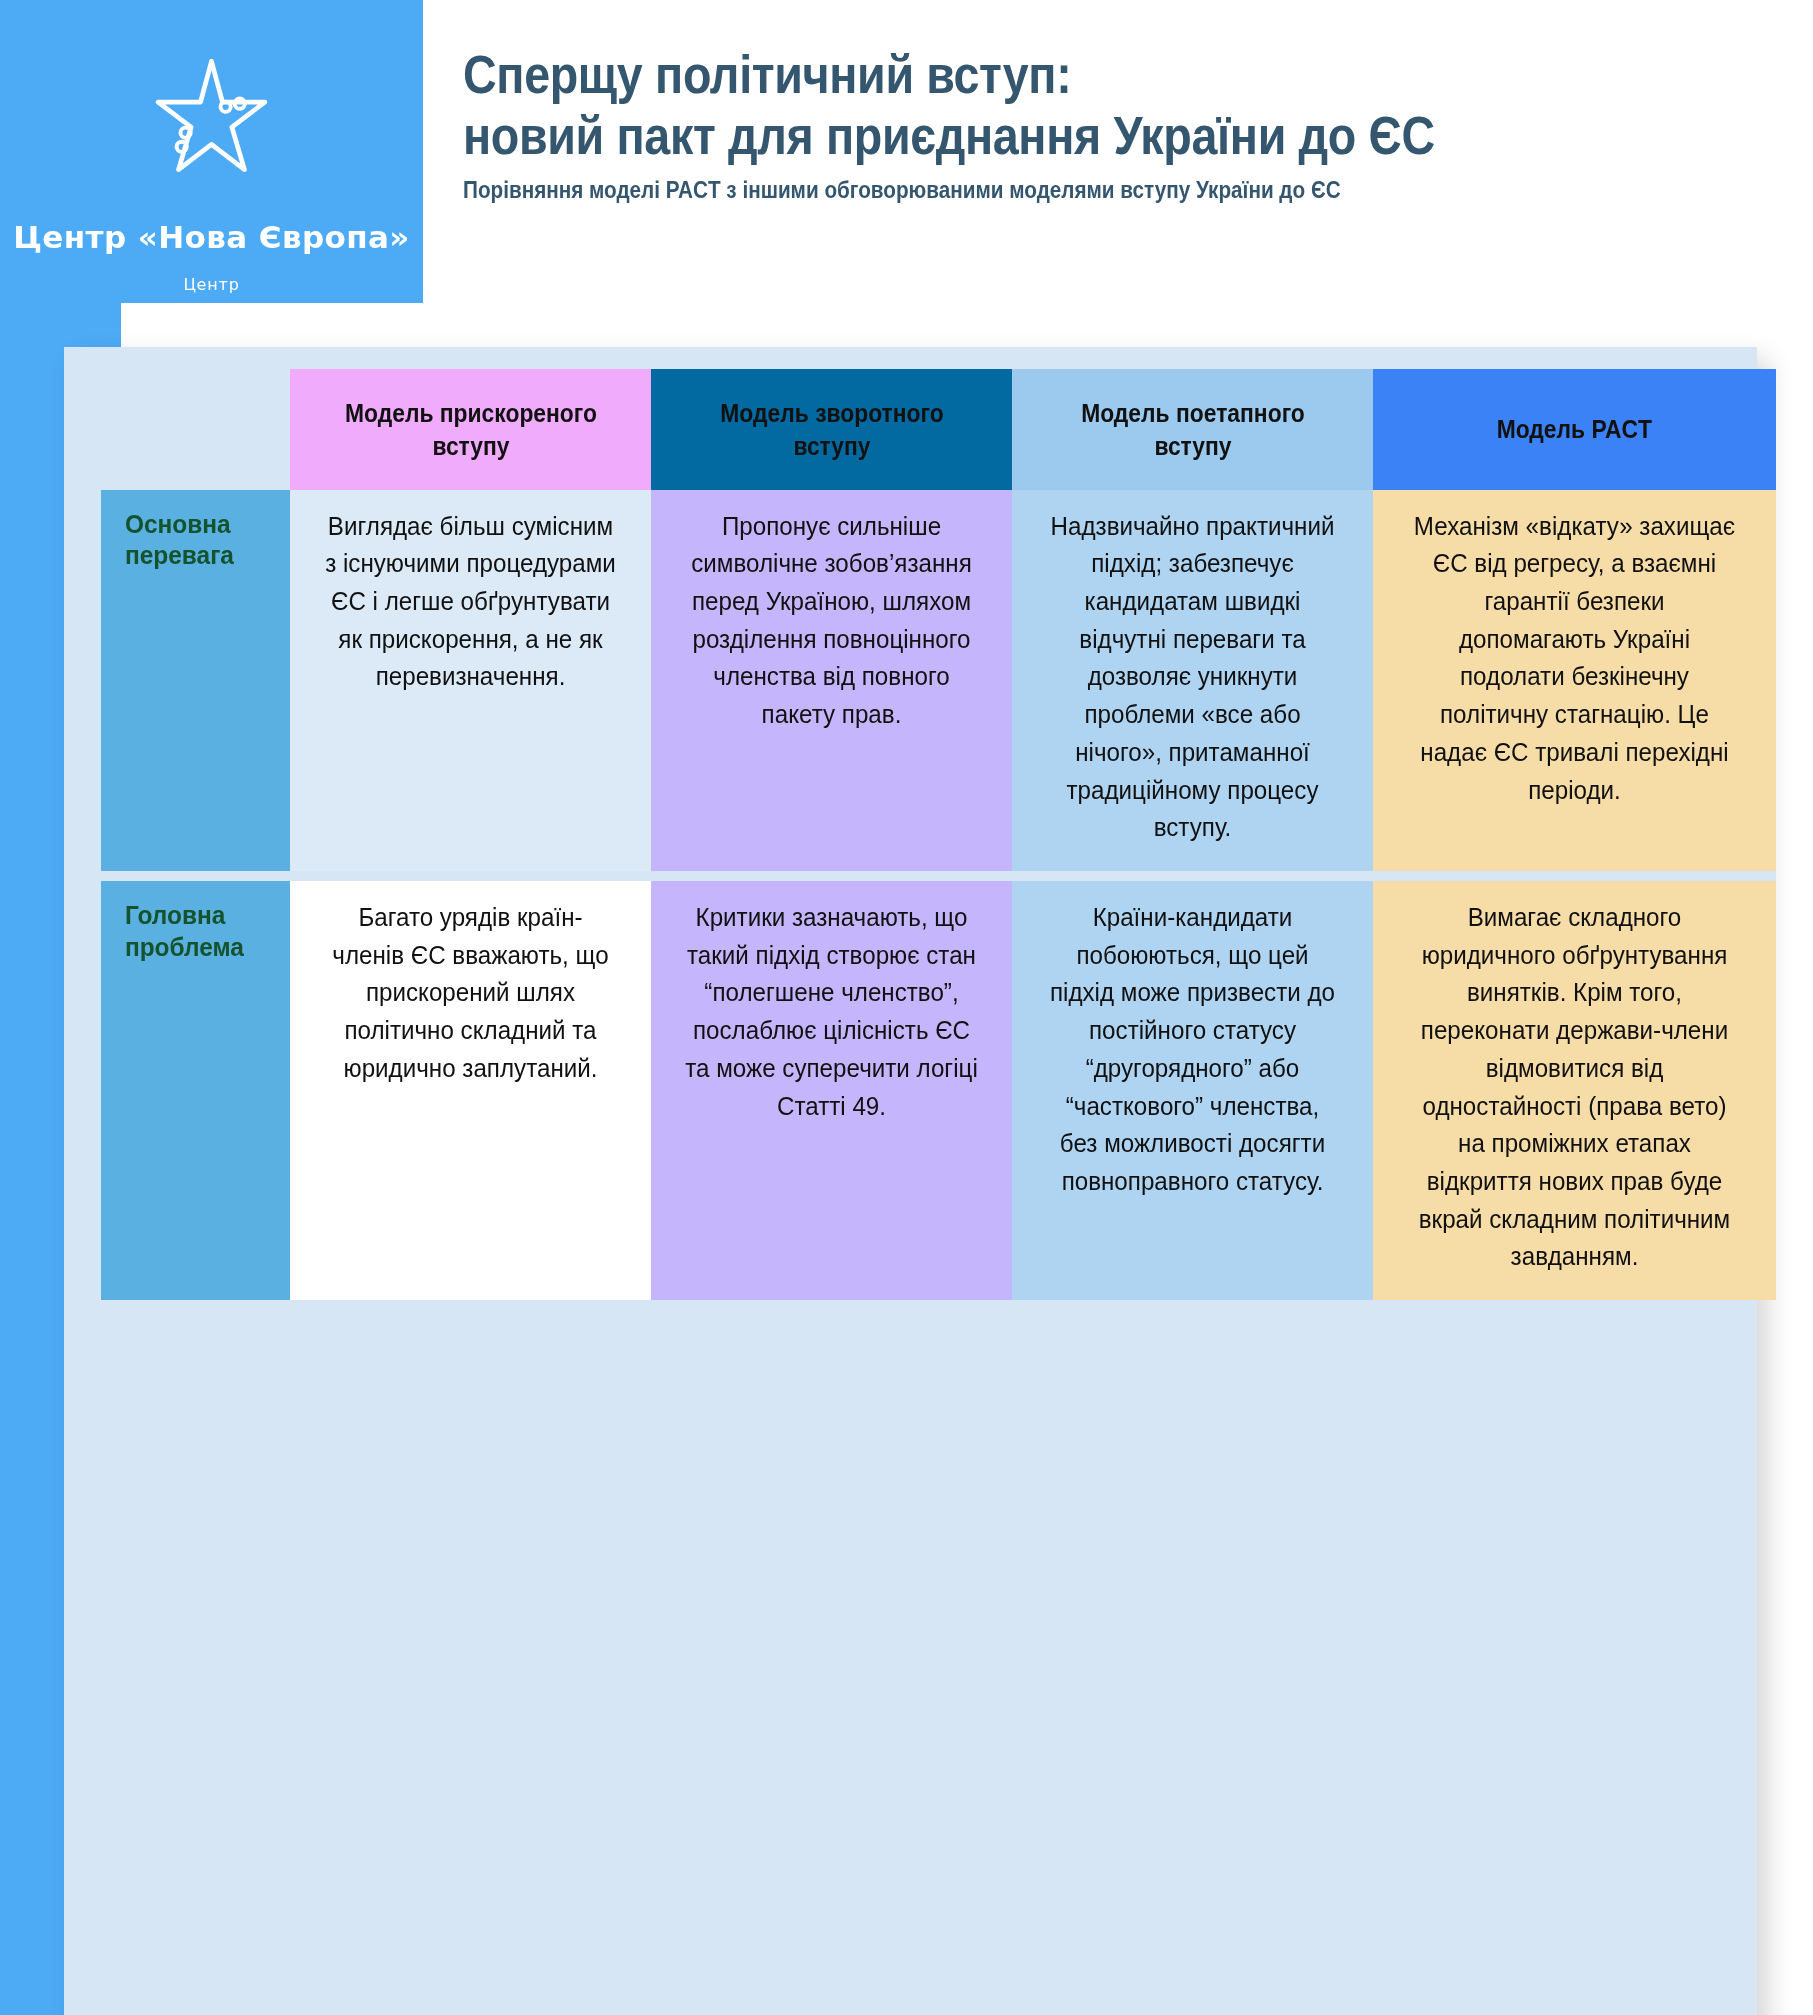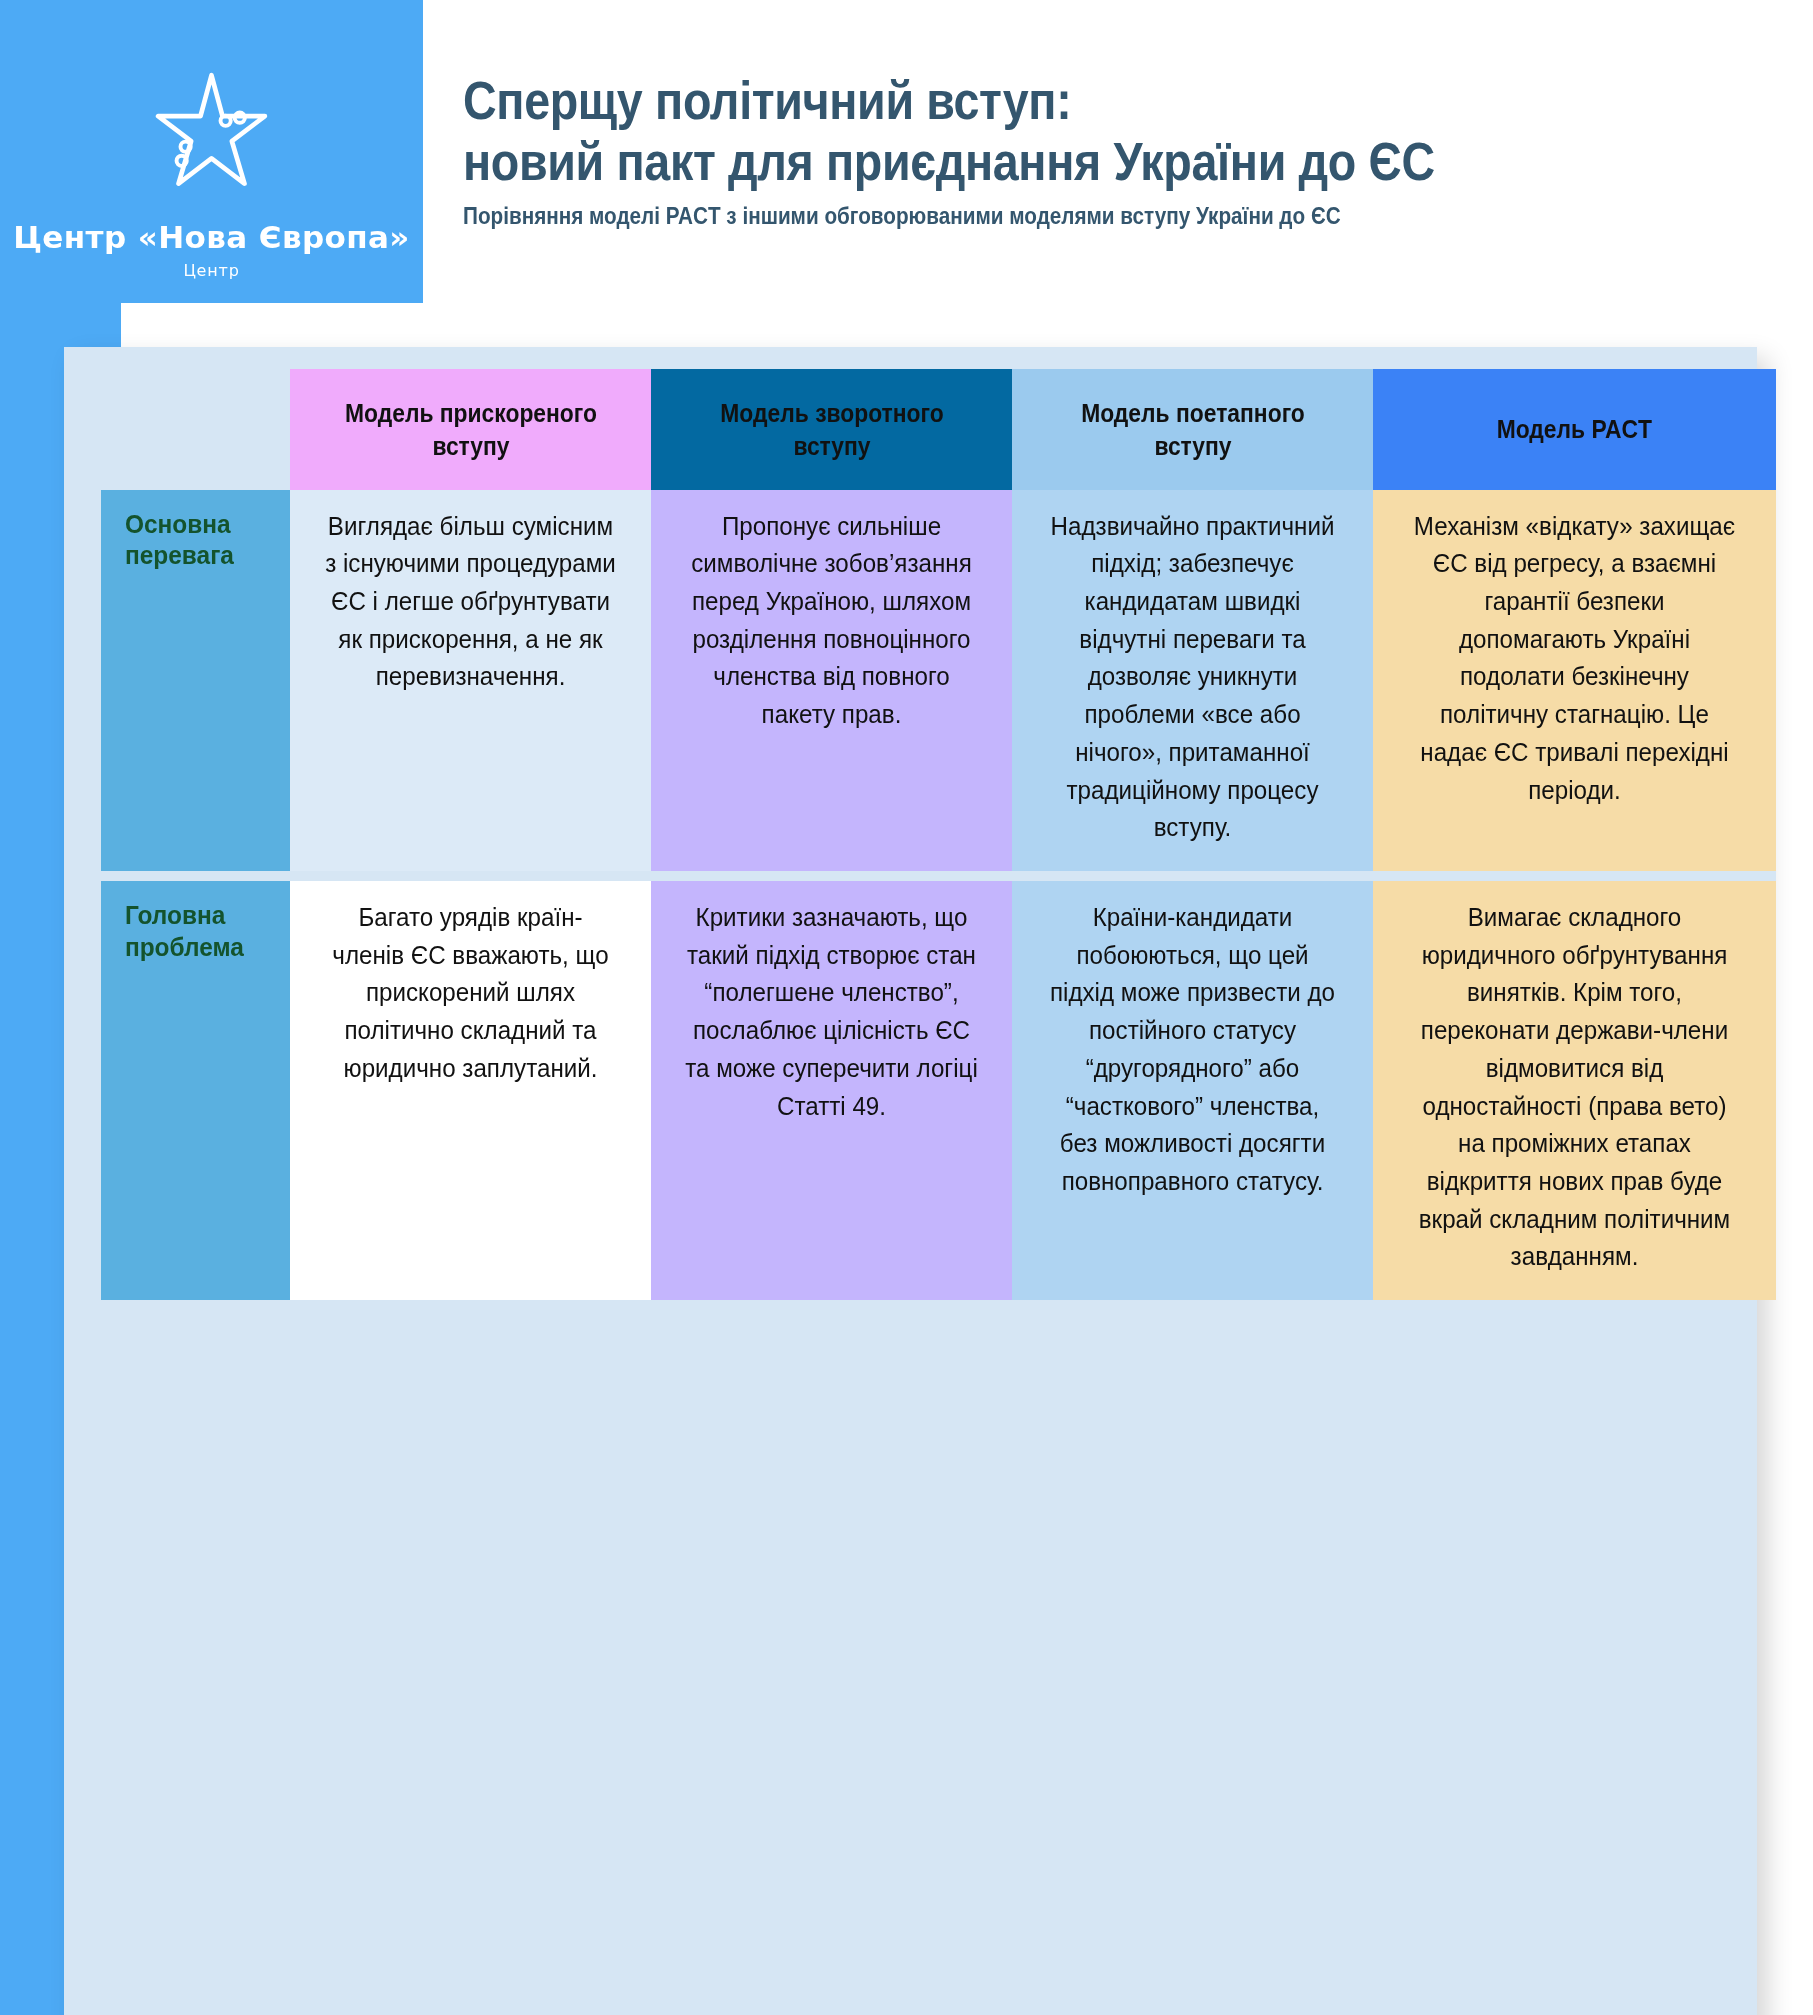--- a/index.html
+++ b/index.html
@@ -15,36 +15,36 @@
     background:#4DAAF5;
   }
   .rail-top{
     position:absolute;left:0;top:0;width:423px;height:303px;
     background:#4DAAF5;
   }
 
   
   .logo-wrap{
     position:absolute;left:0;top:44px;width:423px;height:250px;
-    display:flex;flex-direction:column;align-items:center;justify-content:center;
+    display:flex;flex-direction:column;align-items:center;justify-content:space-between;
   }
   .logo-star{width:157px;height:157px;display:block;}
   .logo-name{
     color:#ffffff;font-size:31px;font-weight:700;letter-spacing:0.4px;
     margin-top:4px;white-space:nowrap;
     font-family:"DejaVu Sans",sans-serif;
   }
   .logo-city{
     color:#ffffff;font-size:16px;font-weight:400;margin-top:5.6px;letter-spacing:0.8px;
     font-family:"DejaVu Sans",sans-serif;
   }
 
   
   .head{
-    position:absolute;left:463px;top:70px;width:1322px;
+    position:absolute;left:463px;top:44px;width:1322px;
   }
   .head h1{
     margin:0;color:#34566E;
     font-family:"Liberation Sans Narrow","Liberation Sans",sans-serif;
     font-size:53px;line-height:1.16;font-weight:700;
     letter-spacing:-0.4px;
     transform:scaleX(0.88);transform-origin:left center;
   }
   .head .sub{
     margin-top:10.5px;color:#34566E;

